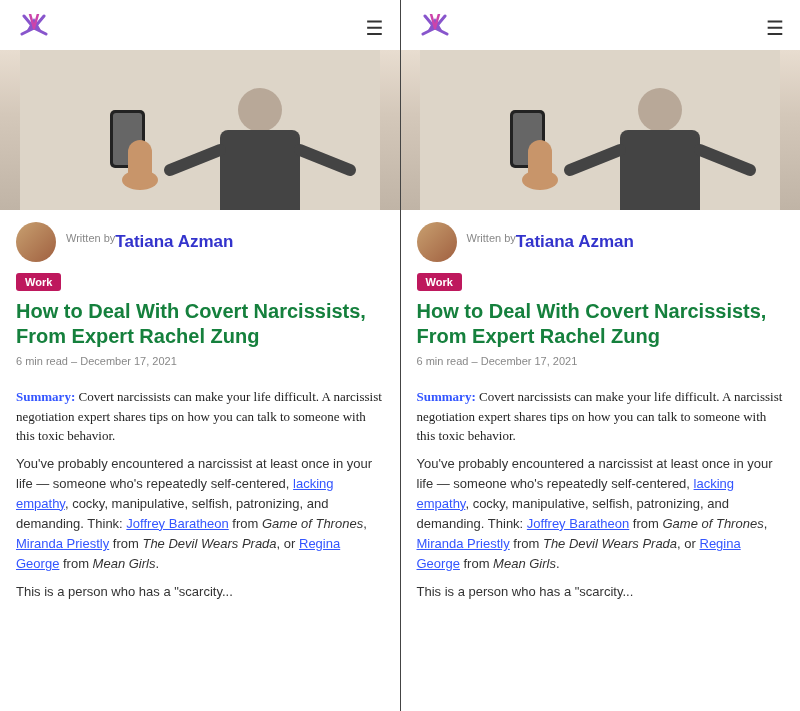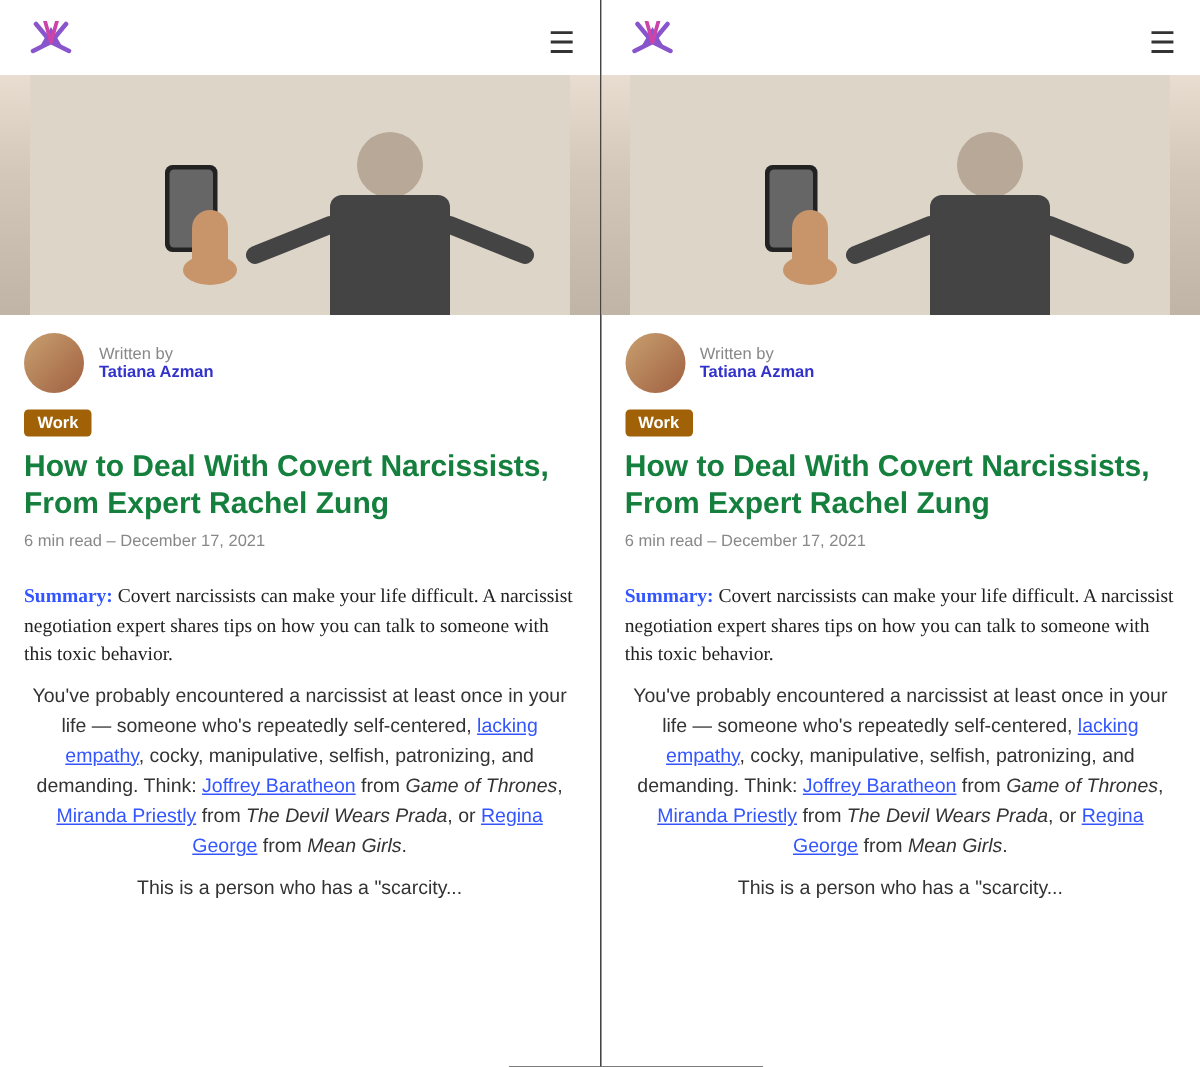--- a/index.html
+++ b/index.html
@@ -89,41 +89,40 @@
     .author-avatar {
       width: 40px;
       height: 40px;
       border-radius: 50%;
       background: linear-gradient(135deg, #c8a070, #a06040);
       flex-shrink: 0;
     }
 
     .author-info {
       display: flex;
-      flex-direction: column;
     }
 
     .written-by {
       font-size: 11px;
       color: #888;
       font-family: Arial, sans-serif;
       font-style: normal;
     }
 
     .author-name {
-      font-size: 11px;
+      font-size: 17px;
       color: #3333cc;
       font-family: Arial, sans-serif;
       font-weight: bold;
       text-decoration: none;
     }
 
     .tag-work {
       display: inline-block;
-      background: #a16207;
+      background: #be185d;
       color: #fff;
       font-size: 11px;
       font-family: Arial, sans-serif;
       font-weight: bold;
       padding: 3px 9px;
       border-radius: 3px;
       margin-bottom: 8px;
     }
 
     .article-title {
@@ -154,21 +153,20 @@
       color: #3355ff;
       font-weight: bold;
     }
 
     .article-body {
       font-size: 13px;
       font-family: Arial, sans-serif;
       color: #333;
       line-height: 1.55;
       margin-bottom: 8px;
-      text-align: center;
     }
 
     .article-link {
       color: #3355ff;
       text-decoration: underline;
     }
 
     .article-italic {
       font-style: italic;
     }

